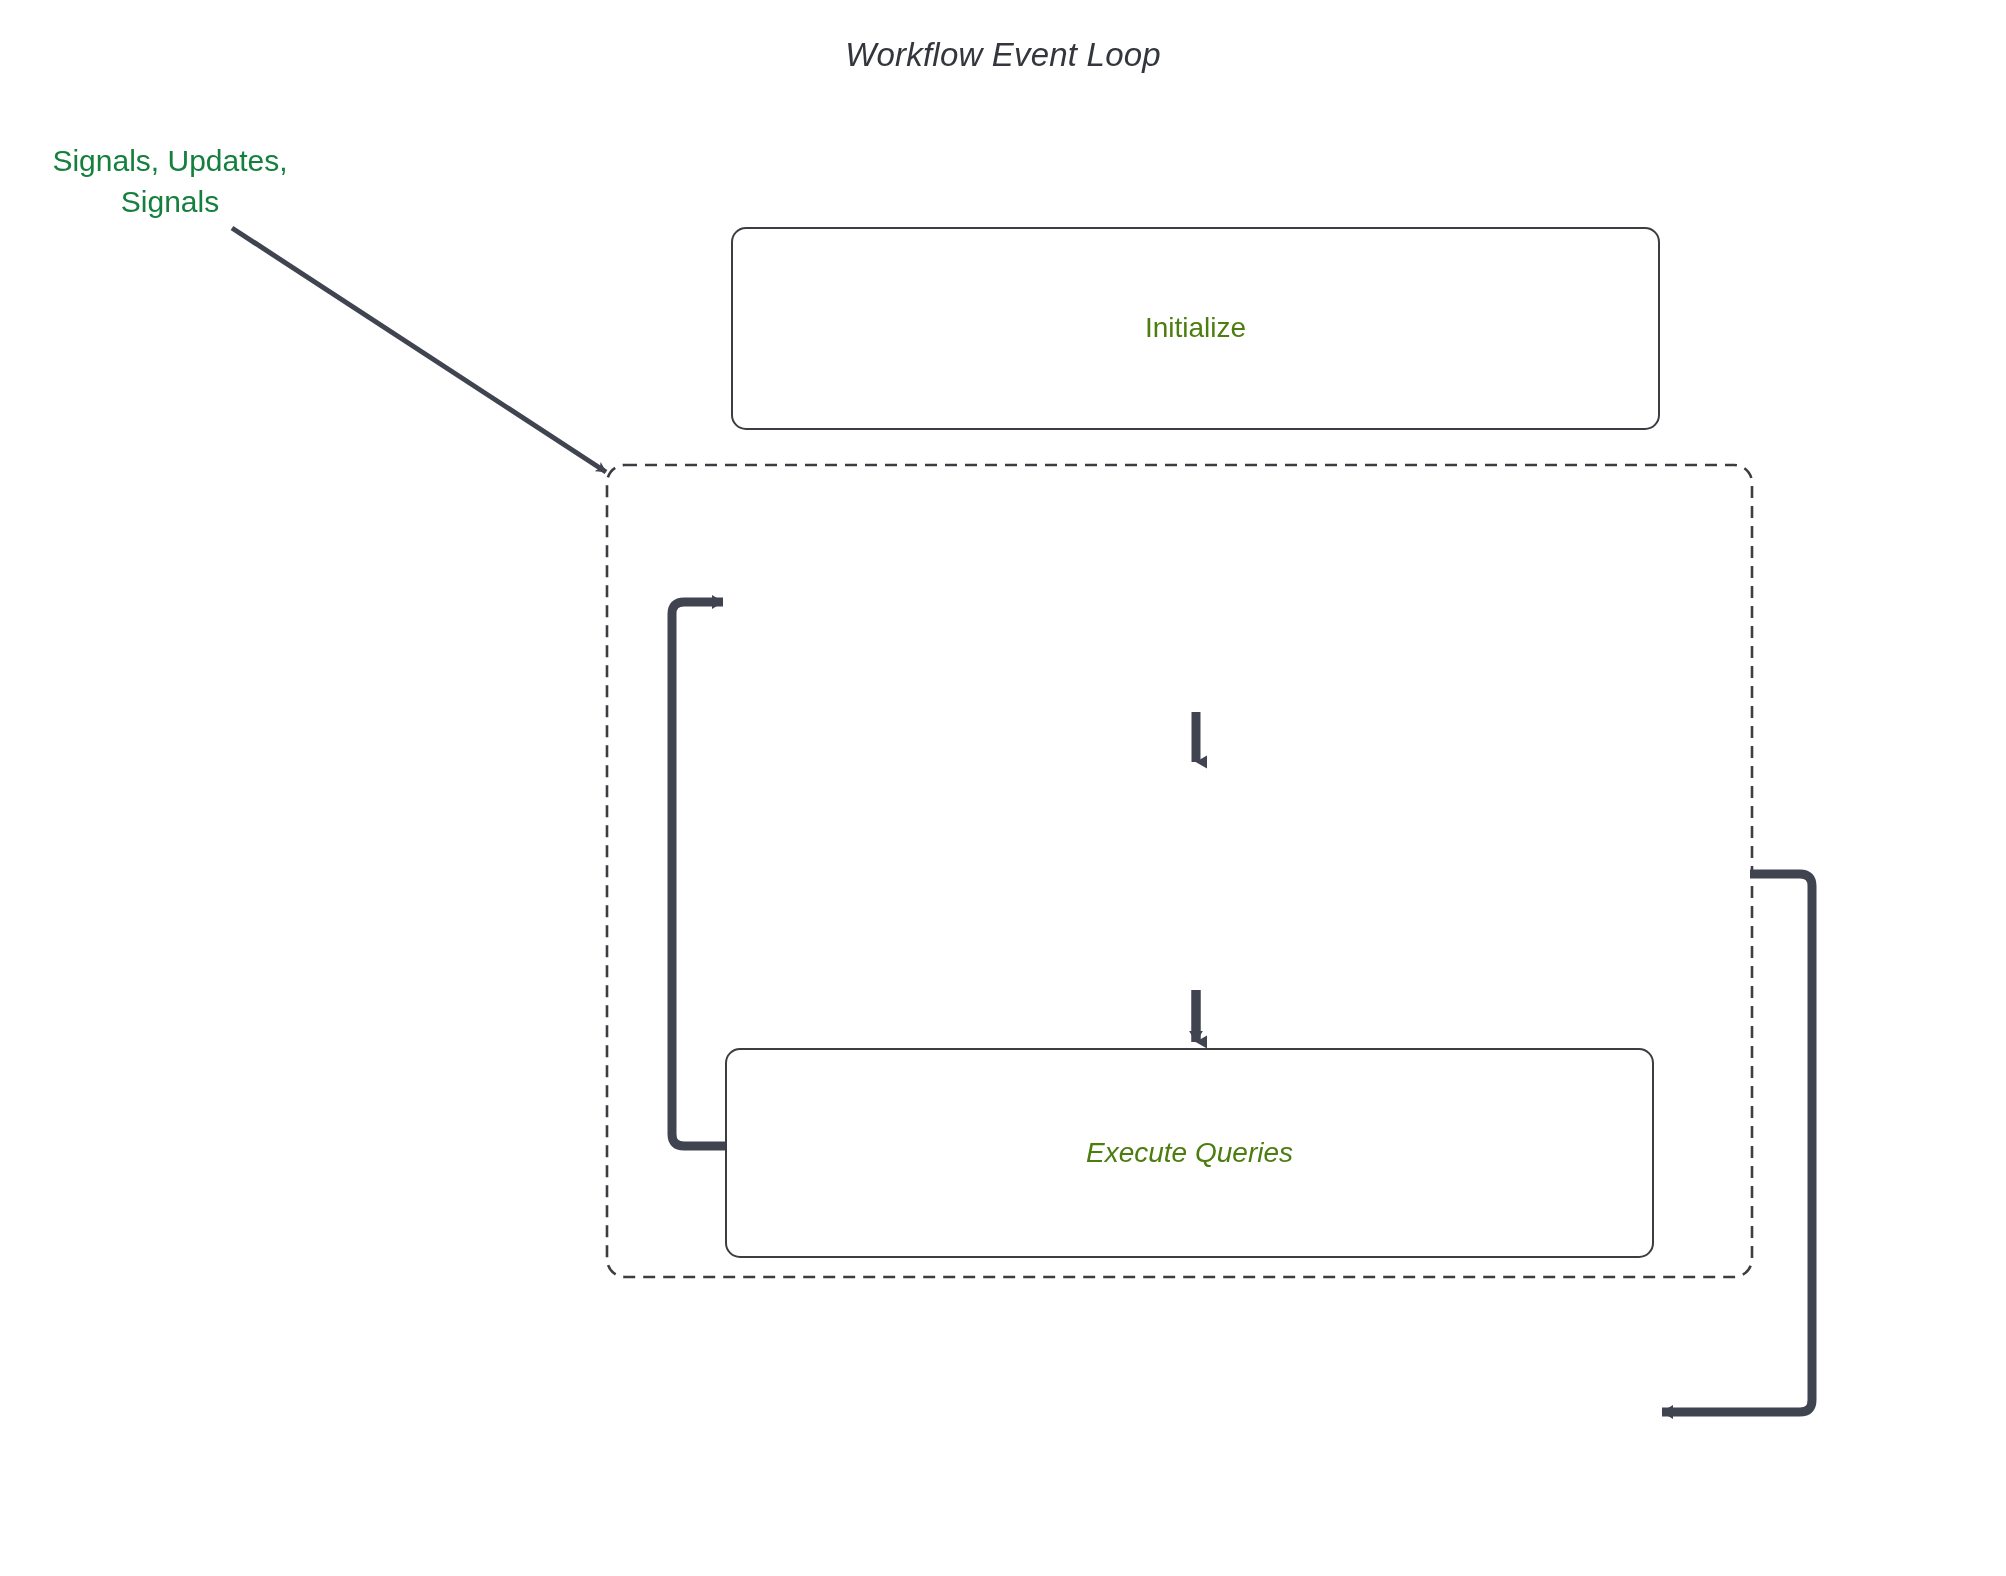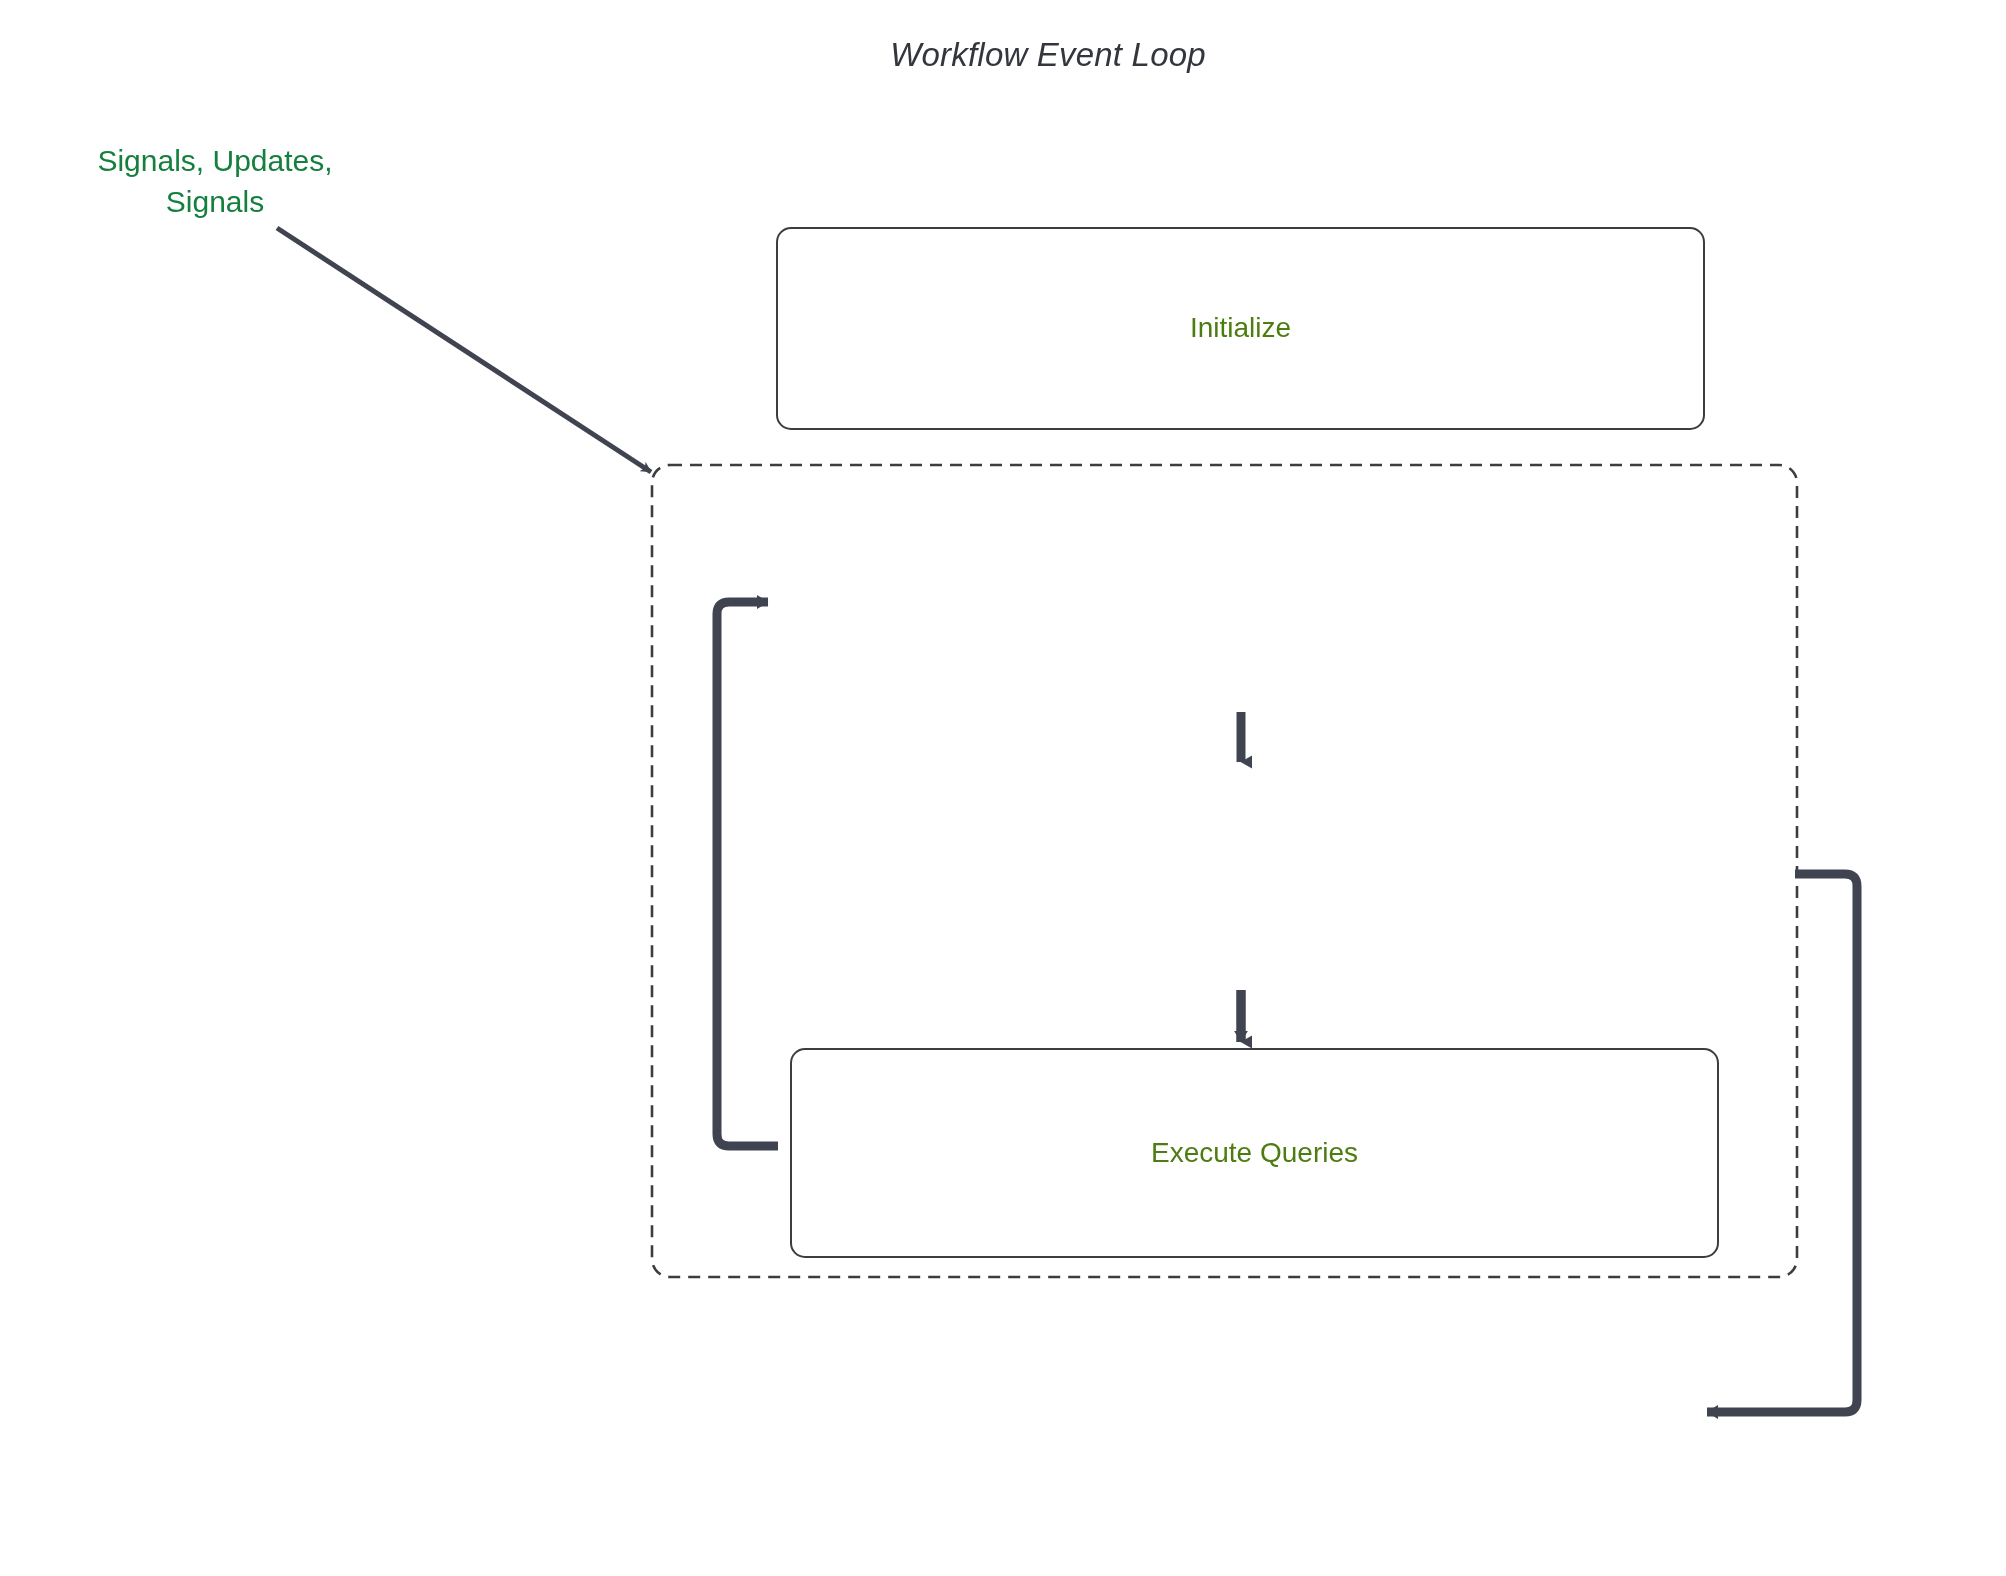--- a/index.html
+++ b/index.html
@@ -11,21 +11,20 @@
   body {
     font-family: "Liberation Sans", sans-serif;
     color: #333333;
   }
   #canvas {
     position: relative;
     width: 1914px;
     height: 1576px;
     background: #ffffff;
     overflow: hidden;
-    margin-left: 45px;
   }
 
   
   #wires {
     position: absolute;
     left: 0;
     top: 0;
     width: 2006px;
     height: 1576px;
     pointer-events: none;
@@ -73,21 +72,21 @@
     font-size: 28px;
     color: #4d7c0f;
     padding: 0 24px;
     line-height: 1.3;
   }
 
   
   #node-initialize      { left: 731px; top: 227px;  width: 929px; height: 203px; }
   #node-progress-signals{ left: 731px; top: 503px;  width: 929px; height: 207px; }
   #node-progress-wf     { left: 731px; top: 768px;  width: 929px; height: 220px; }
-  #node-execute-queries { left: 745px; top: 1048px; width: 929px; height: 210px; }
+  #node-execute-queries { left: 725px; top: 1048px; width: 929px; height: 210px; font-style: italic; }
   #node-complete        { left: 731px; top: 1308px; width: 929px; height: 238px; }
 </style>
 </head>
 <body>
 
 <div id="canvas">
 
   <div class="diagram-title">Workflow Event Loop</div>
 
   <div class="edge-label">

